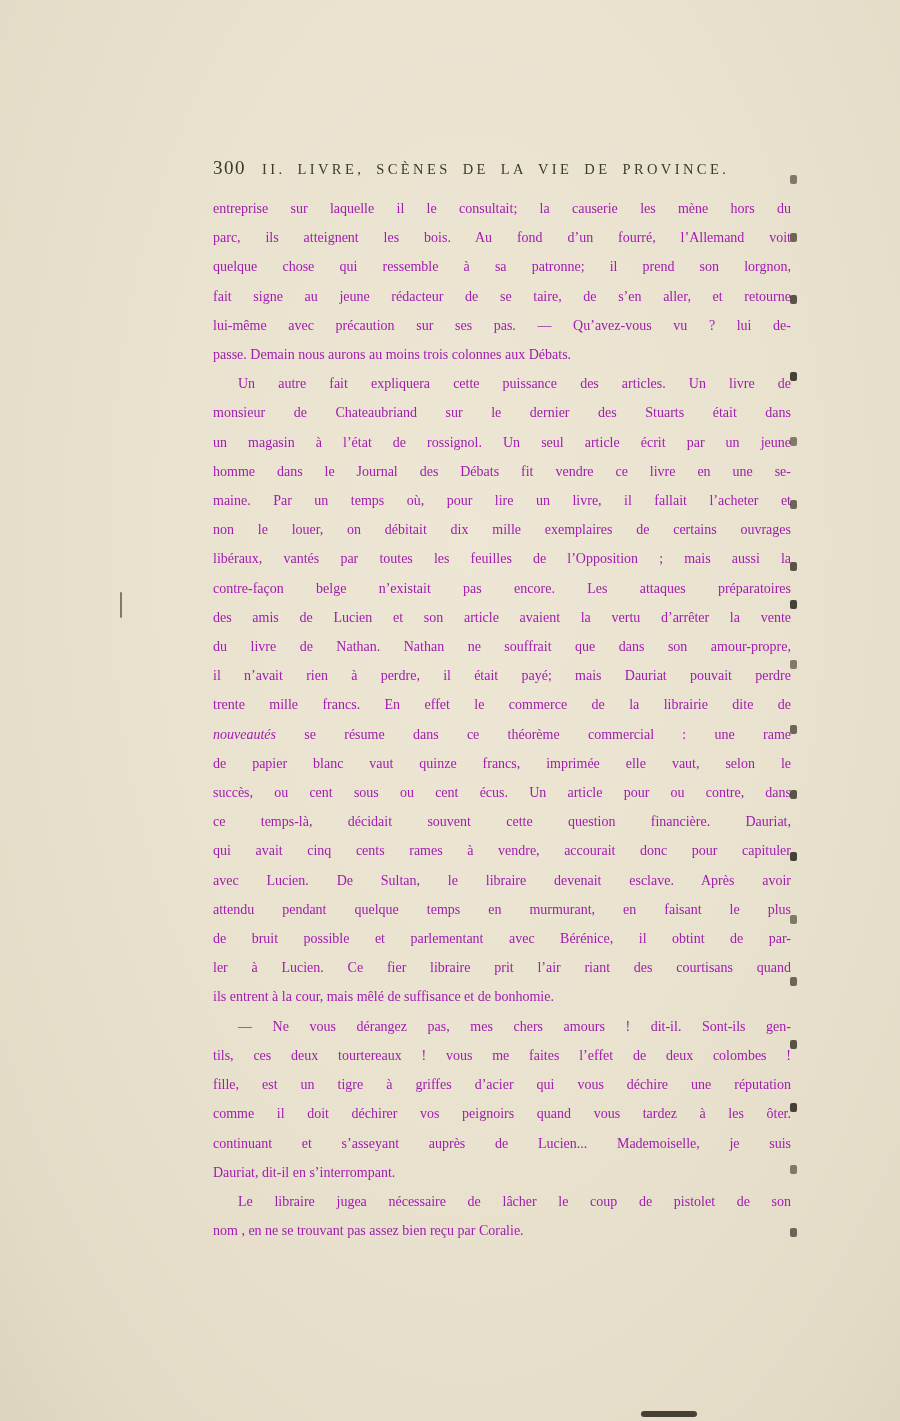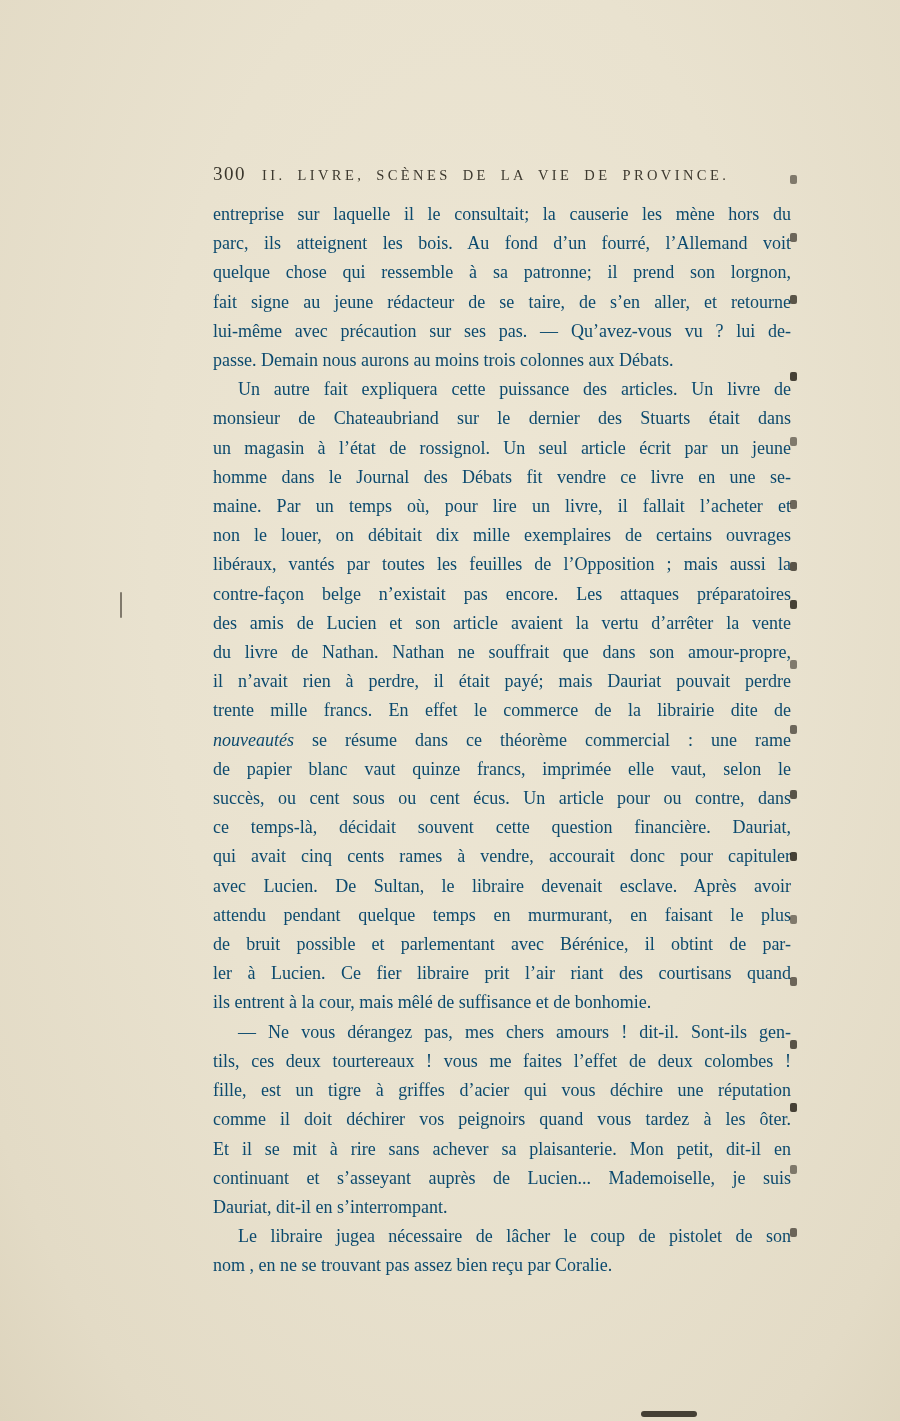--- a/index.html
+++ b/index.html
@@ -11,21 +11,21 @@
   }
   body {
     position: relative;
     font-family: "Liberation Serif", "DejaVu Serif", serif;
     background:
       radial-gradient(ellipse at 52% 38%, #ede6d4 0%, #e9e2cf 48%, #e3dbc6 85%, #ddd4bd 100%);
   }
   .page-inner {
     position: absolute;
     left: 213px;
-    top: 163px;
+    top: 157px;
     width: 578px;
     color: #3c382e;
   }
   .running-head {
     display: flex;
     align-items: baseline;
     margin-bottom: 15px;
     white-space: nowrap;
   }
   .page-number {
@@ -35,23 +35,23 @@
   }
   .head-title {
     margin-left: 16px;
     font-size: 14.5px;
     letter-spacing: 3.4px;
     word-spacing: 5px;
     color: #3d392f;
     text-align: center;
   }
   .page-body {
-    font-size: 18px;
+    font-size: 14px;
     line-height: 29.2px;
-    color: #0c4a6e;
+    color: #a21caf;
   }
   .paragraph { margin: 0; }
   .line {
     text-align: justify;
     text-align-last: justify;
     min-height: 29.2px;
   }
   .line.first-indent { padding-left: 25px; }
   .line.last { text-align-last: left; }
   .line i { font-style: italic; }
@@ -103,21 +103,20 @@
         <div class="line">attendu pendant quelque temps en murmurant, en faisant le plus</div>
         <div class="line">de bruit possible et parlementant avec Bérénice, il obtint de par-</div>
         <div class="line">ler à Lucien. Ce fier libraire prit l’air riant des courtisans quand</div>
         <div class="line last">ils entrent à la cour, mais mêlé de suffisance et de bonhomie.</div>
       </div>
       <div class="paragraph">
         <div class="line first-indent">— Ne vous dérangez pas, mes chers amours ! dit-il. Sont-ils gen-</div>
         <div class="line">tils, ces deux tourtereaux ! vous me faites l’effet de deux colombes !</div>
         <div class="line">fille, est un tigre à griffes d’acier qui vous déchire une réputation</div>
         <div class="line">comme il doit déchirer vos peignoirs quand vous tardez à les ôter.</div>
-        <div class="line">Et il se mit à rire sans achever sa plaisanterie. Mon petit, dit-il en</div>
         <div class="line">continuant et s’asseyant auprès de Lucien... Mademoiselle, je suis</div>
         <div class="line last">Dauriat, dit-il en s’interrompant.</div>
       </div>
       <div class="paragraph">
         <div class="line first-indent">Le libraire jugea nécessaire de lâcher le coup de pistolet de son</div>
         <div class="line last">nom , en ne se trouvant pas assez bien reçu par Coralie.</div>
       </div>
     </div>
 </div>
 

